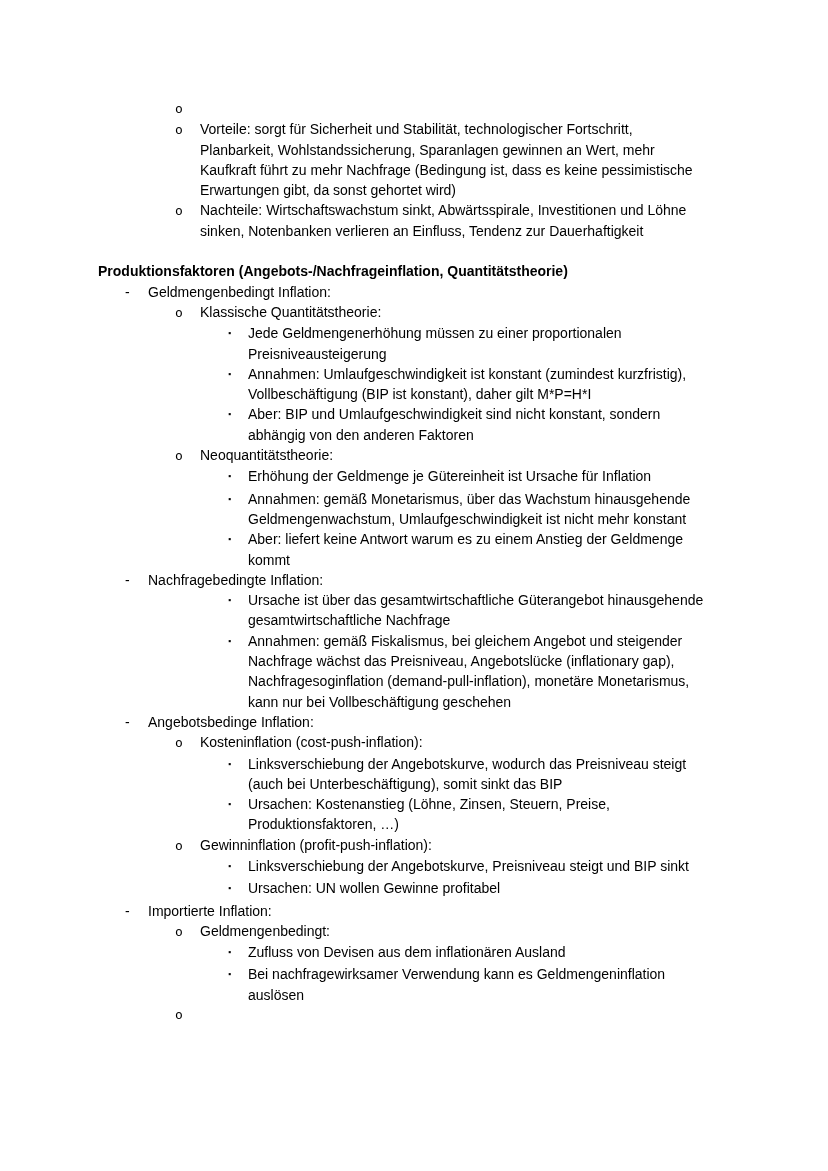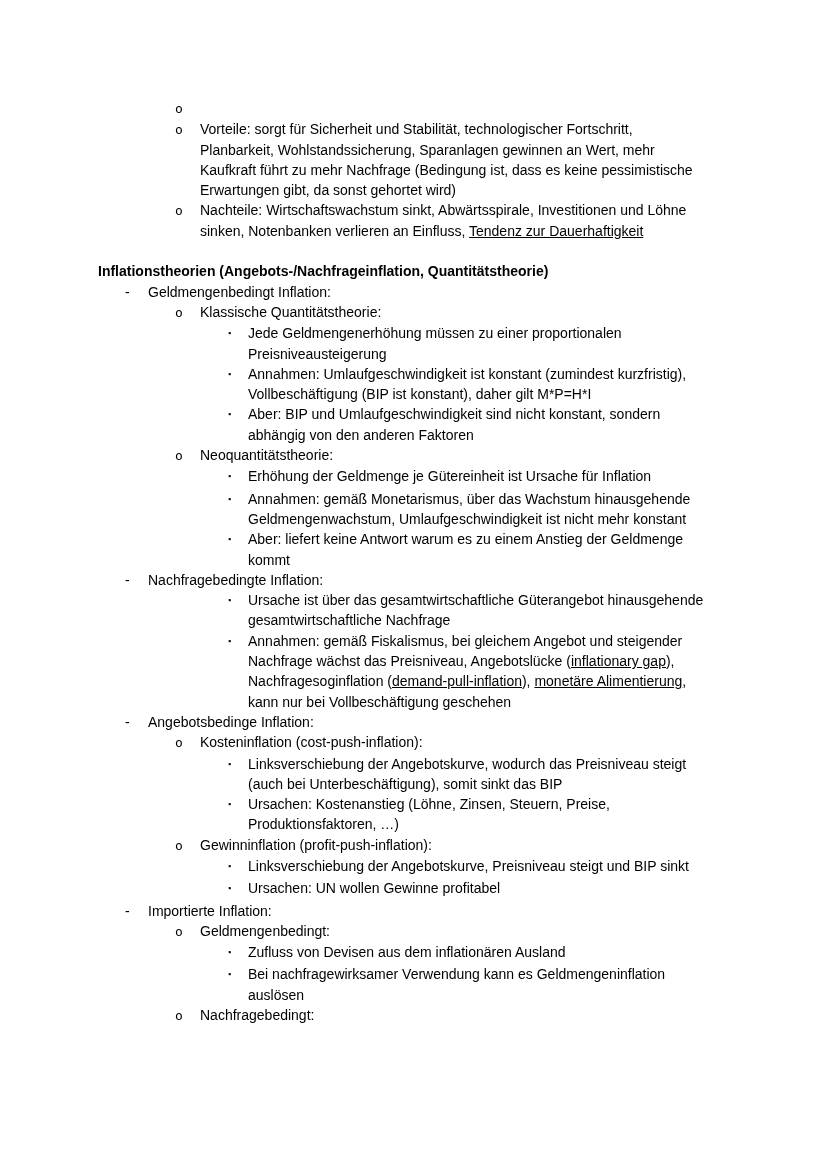--- a/index.html
+++ b/index.html
@@ -48,42 +48,42 @@
   }
   .marker-sq {
     font-size: 8.5px;
     position: relative;
     top: -2px;
   }
   .heading {
     font-weight: bold;
     margin-top: 20.3px;
   }
-  .u { text-decoration: underline; }
+  .u { }
 </style>
 </head>
 <body>
 
 <div class="page">
 
   <div class="list">
     <div class="item lvl2">
       <span class="marker marker-o">o</span>
     </div>
     <div class="item lvl2">
       <span class="marker marker-o">o</span>
       <div class="text">Vorteile: sorgt für Sicherheit und Stabilität, technologischer Fortschritt, Planbarkeit, Wohlstandssicherung, Sparanlagen gewinnen an Wert, mehr Kaufkraft führt zu mehr Nachfrage (Bedingung ist, dass es keine pessimistische Erwartungen gibt, da sonst gehortet wird)</div>
     </div>
     <div class="item lvl2">
       <span class="marker marker-o">o</span>
       <div class="text"><span>Nachteile: Wirtschaftswachstum sinkt, Abwärtsspirale, Investitionen und Löhne sinken, Notenbanken verlieren an Einfluss, </span><span class="u">Tendenz zur Dauerhaftigkeit</span></div>
     </div>
   </div>
 
-  <div class="heading">Inflationstheorien (Angebots-/Nachfrageinflation, Quantitätstheorie)</div>
+  <div class="heading">Produktionsfaktoren (Angebots-/Nachfrageinflation, Quantitätstheorie)</div>
 
   <div class="list">
 
     <div class="item lvl1">
       <span class="marker marker-dash">-</span>
       <div class="text">Geldmengenbedingt Inflation:</div>
     </div>
 
     <div class="item lvl2">
       <span class="marker marker-o">o</span>
@@ -130,21 +130,21 @@
       <div class="text">Nachfragebedingte Inflation:</div>
     </div>
 
     <div class="item lvl3">
       <span class="marker marker-sq">▪</span>
       <div class="text">Ursache ist über das gesamtwirtschaftliche Güterangebot hinausgehende gesamtwirtschaftliche Nachfrage</div>
     </div>
 
     <div class="item lvl3">
       <span class="marker marker-sq">▪</span>
-      <div class="text"><span>Annahmen: gemäß Fiskalismus, bei gleichem Angebot und steigender Nachfrage wächst das Preisniveau, Angebotslücke (</span><span class="u">inflationary gap</span><span>), Nachfragesoginflation (</span><span class="u">demand-pull-inflation</span><span>), </span><span class="u">monetäre Alimentierung</span><span>, kann nur bei Vollbeschäftigung geschehen</span></div>
+      <div class="text"><span>Annahmen: gemäß Fiskalismus, bei gleichem Angebot und steigender Nachfrage wächst das Preisniveau, Angebotslücke (</span><span class="u">inflationary gap</span><span>), Nachfragesoginflation (</span><span class="u">demand-pull-inflation</span><span>), </span><span class="u">monetäre Monetarismus</span><span>, kann nur bei Vollbeschäftigung geschehen</span></div>
     </div>
 
     <div class="item lvl1">
       <span class="marker marker-dash">-</span>
       <div class="text">Angebotsbedinge Inflation:</div>
     </div>
 
     <div class="item lvl2">
       <span class="marker marker-o">o</span>
       <div class="text">Kosteninflation (cost-push-inflation):</div>
@@ -190,18 +190,17 @@
       <div class="text">Zufluss von Devisen aus dem inflationären Ausland</div>
     </div>
 
     <div class="item lvl3">
       <span class="marker marker-sq">▪</span>
       <div class="text">Bei nachfragewirksamer Verwendung kann es Geldmengeninflation auslösen</div>
     </div>
 
     <div class="item lvl2">
       <span class="marker marker-o">o</span>
-      <div class="text">Nachfragebedingt:</div>
     </div>
 
   </div>
 
 </div>
 
 </body></html>

